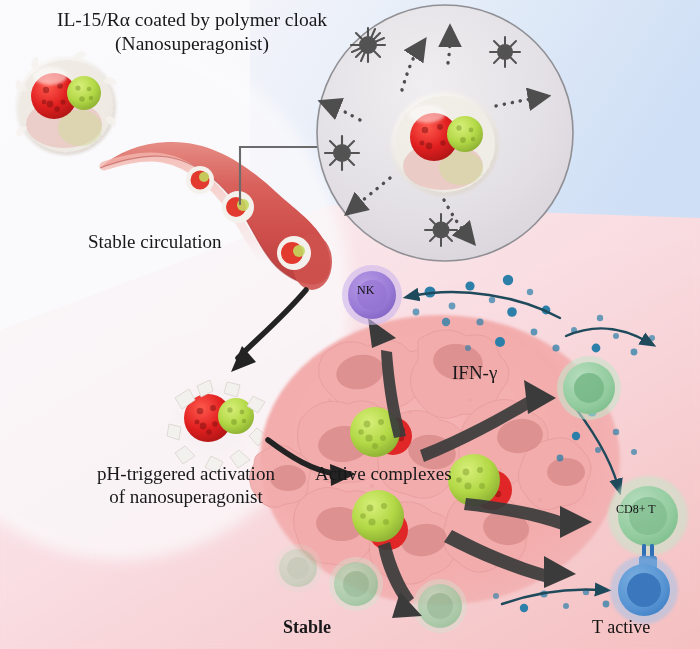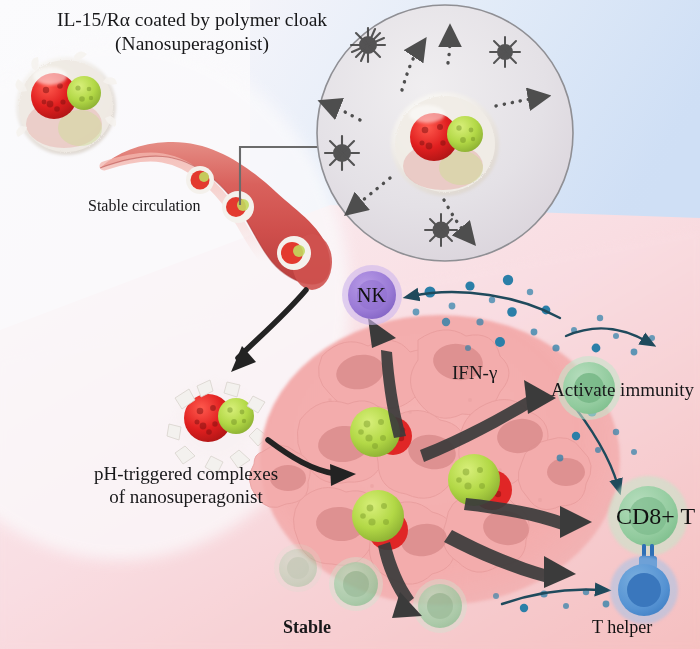--- a/index.html
+++ b/index.html
@@ -544,32 +544,32 @@
     <g transform="translate(644,590)">
       <circle r="34" fill="#9ec3ea" opacity="0.5" filter="url(#blurS)"></circle>
       <circle r="26" fill="url(#gTh)"></circle>
       <circle r="17" fill="#3a77bd"></circle>
     </g>
   </svg>
 
   <div class="lbl c" style="left:24px;top:8px;width:336px;font-size:19.5px;">IL-15/Rα coated by polymer cloak
 (Nanosuperagonist)</div>
 
-  <div class="lbl" style="left:88px;top:196px;font-size:16px;">Stable circulation</div>
-
-
-  <div class="lbl c" style="left:58px;top:462px;width:256px;font-size:19px;">pH-triggered complexes
+  <div class="lbl" style="left:88px;top:230px;font-size:19px;">Stable circulation</div>
+
+
+  <div class="lbl c" style="left:58px;top:462px;width:256px;font-size:19px;">pH-triggered activation
 of nanosuperagonist</div>
 
+  <div class="lbl" style="left:315px;top:462px;font-size:19px;">Active complexes</div>
 
   <div class="lbl bold" style="left:283px;top:617px;font-size:18px;">Stable</div>
 
   <div class="lbl" style="left:452px;top:328px;font-size:19px;margin-top:33px;">IFN-γ</div>
 
-  <div class="lbl" style="left:551px;top:378px;font-size:19px;">Activate immunity</div>
-
-  <div class="celltxt" style="left:357px;top:284px;font-size:20px;">NK</div>
-
-  <div class="celltxt" style="left:616px;top:503px;font-size:24px;">CD8+ T</div>
-
-  <div class="celltxt" style="left:592px;top:618px;font-size:18px;">T helper</div>
+
+  <div class="celltxt" style="left:357px;top:284px;font-size:12px;">NK</div>
+
+  <div class="celltxt" style="left:616px;top:503px;font-size:12px;">CD8+ T</div>
+
+  <div class="celltxt" style="left:592px;top:618px;font-size:18px;">T active</div>
 
 </div>
 
 </body></html>

